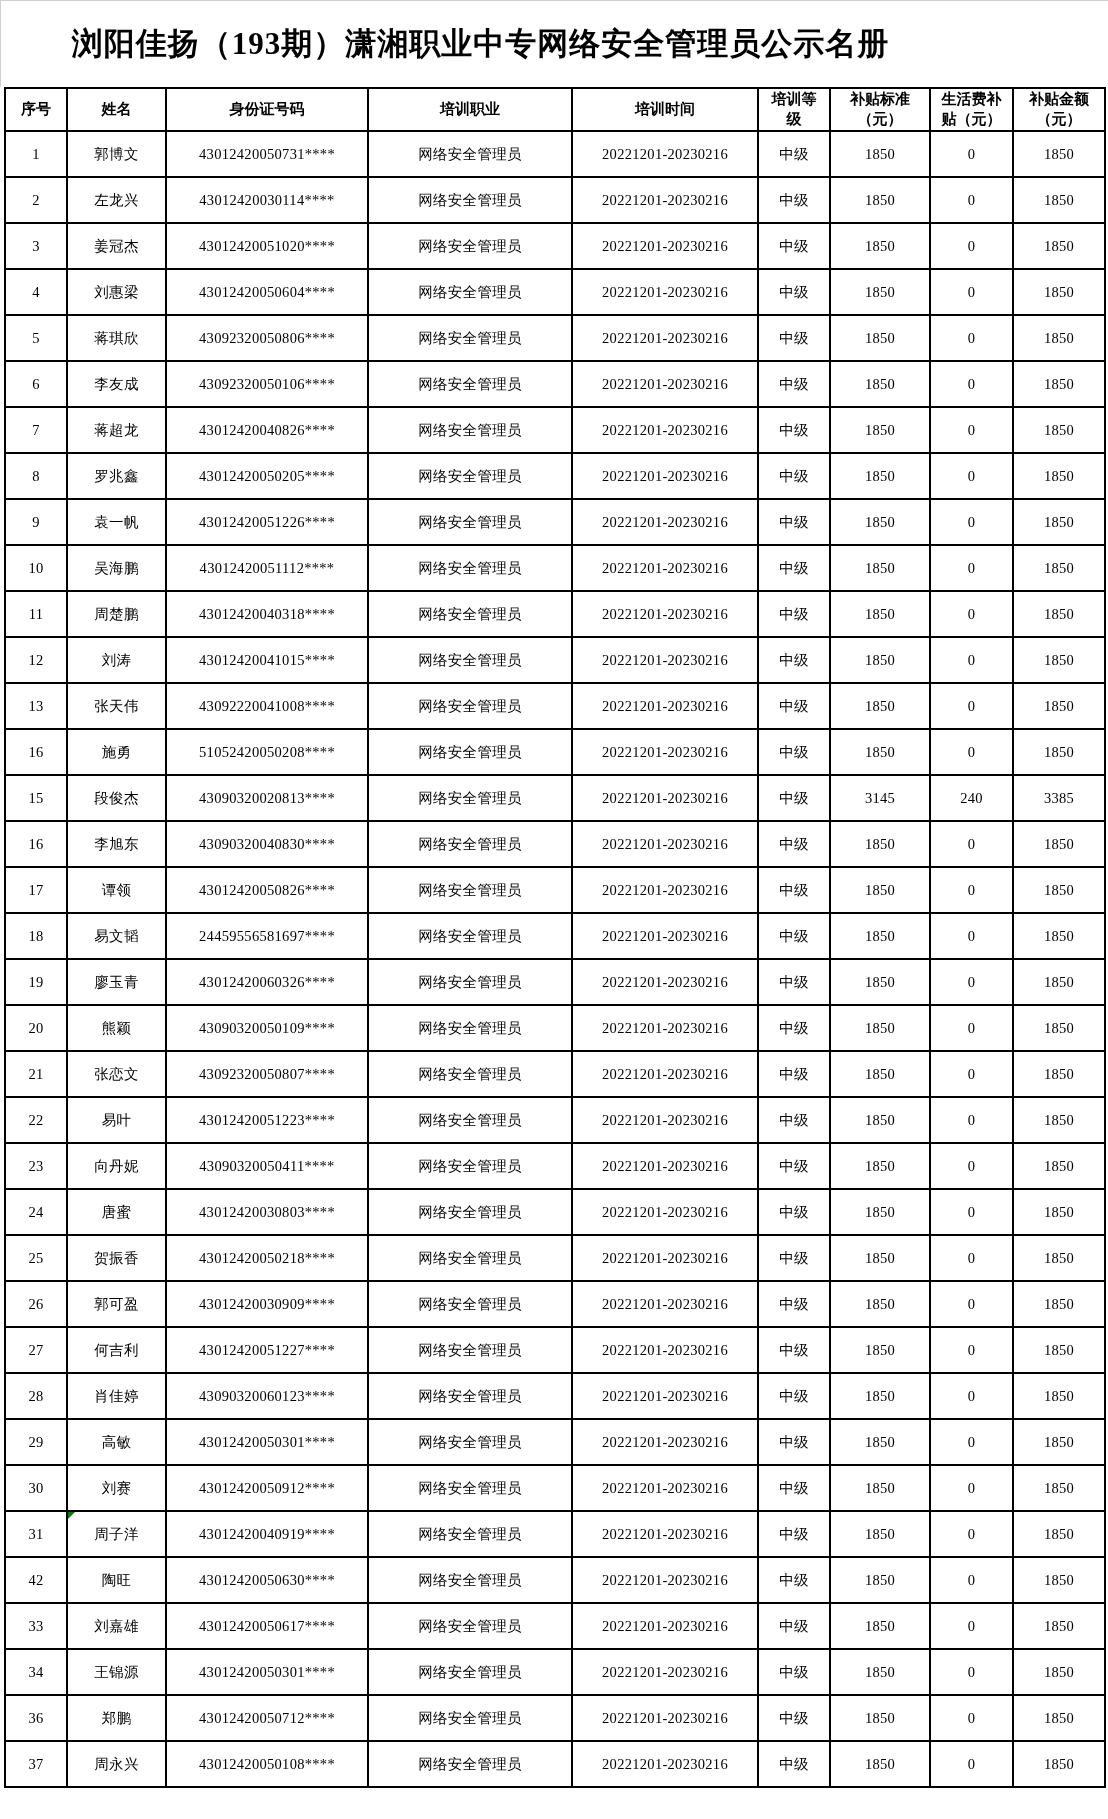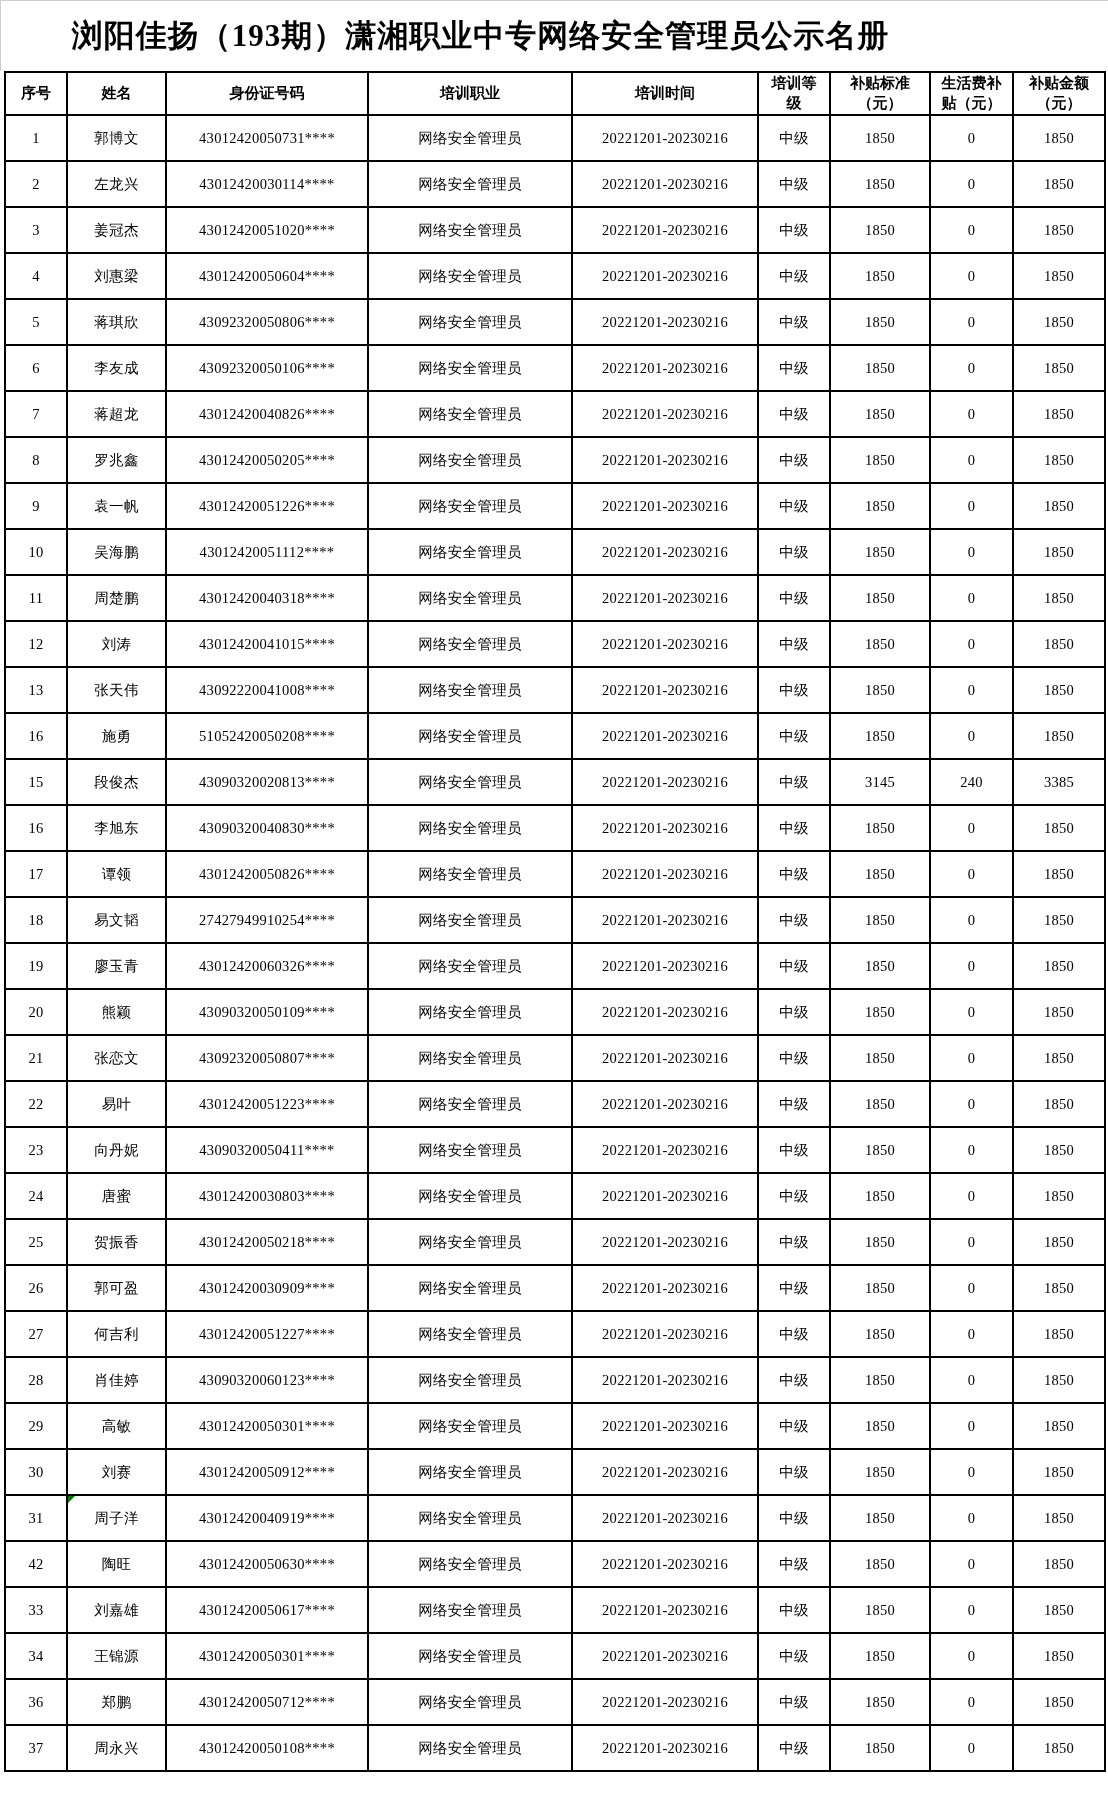--- a/index.html
+++ b/index.html
@@ -7,21 +7,21 @@
     margin: 0; padding: 0;
     width: 1108px; height: 1819px;
     background: #ffffff;
     overflow: hidden;
     font-family: "Liberation Serif", "DejaVu Serif", serif;
     color: #000000;
   }
   .sheet { width: 1108px; height: 1819px; background: #fff; }
 
   .title-block {
-    height: 71px;
+    height: 87px;
     border-top: 1px solid #cfcfcf;
     border-left: 1px solid #cfcfcf;
     display: flex;
     align-items: center;
     justify-content: center;
     padding-right: 148px; 
   }
   .title-text {
     font-size: 31px;
     font-weight: bold;
@@ -285,21 +285,21 @@
           <td class="cell-occupation">网络安全管理员</td>
           <td class="cell-period">20221201-20230216</td>
           <td class="cell-level">中级</td>
           <td class="cell-subsidy_standard">1850</td>
           <td class="cell-living_subsidy">0</td>
           <td class="cell-subsidy_amount">1850</td>
         </tr>
         <tr>
           <td class="cell-seq">18</td>
           <td class="cell-name">易文韬</td>
-          <td class="cell-id_number">27427949910254****</td>
+          <td class="cell-id_number">24459556581697****</td>
           <td class="cell-occupation">网络安全管理员</td>
           <td class="cell-period">20221201-20230216</td>
           <td class="cell-level">中级</td>
           <td class="cell-subsidy_standard">1850</td>
           <td class="cell-living_subsidy">0</td>
           <td class="cell-subsidy_amount">1850</td>
         </tr>
         <tr>
           <td class="cell-seq">19</td>
           <td class="cell-name">廖玉青</td>

